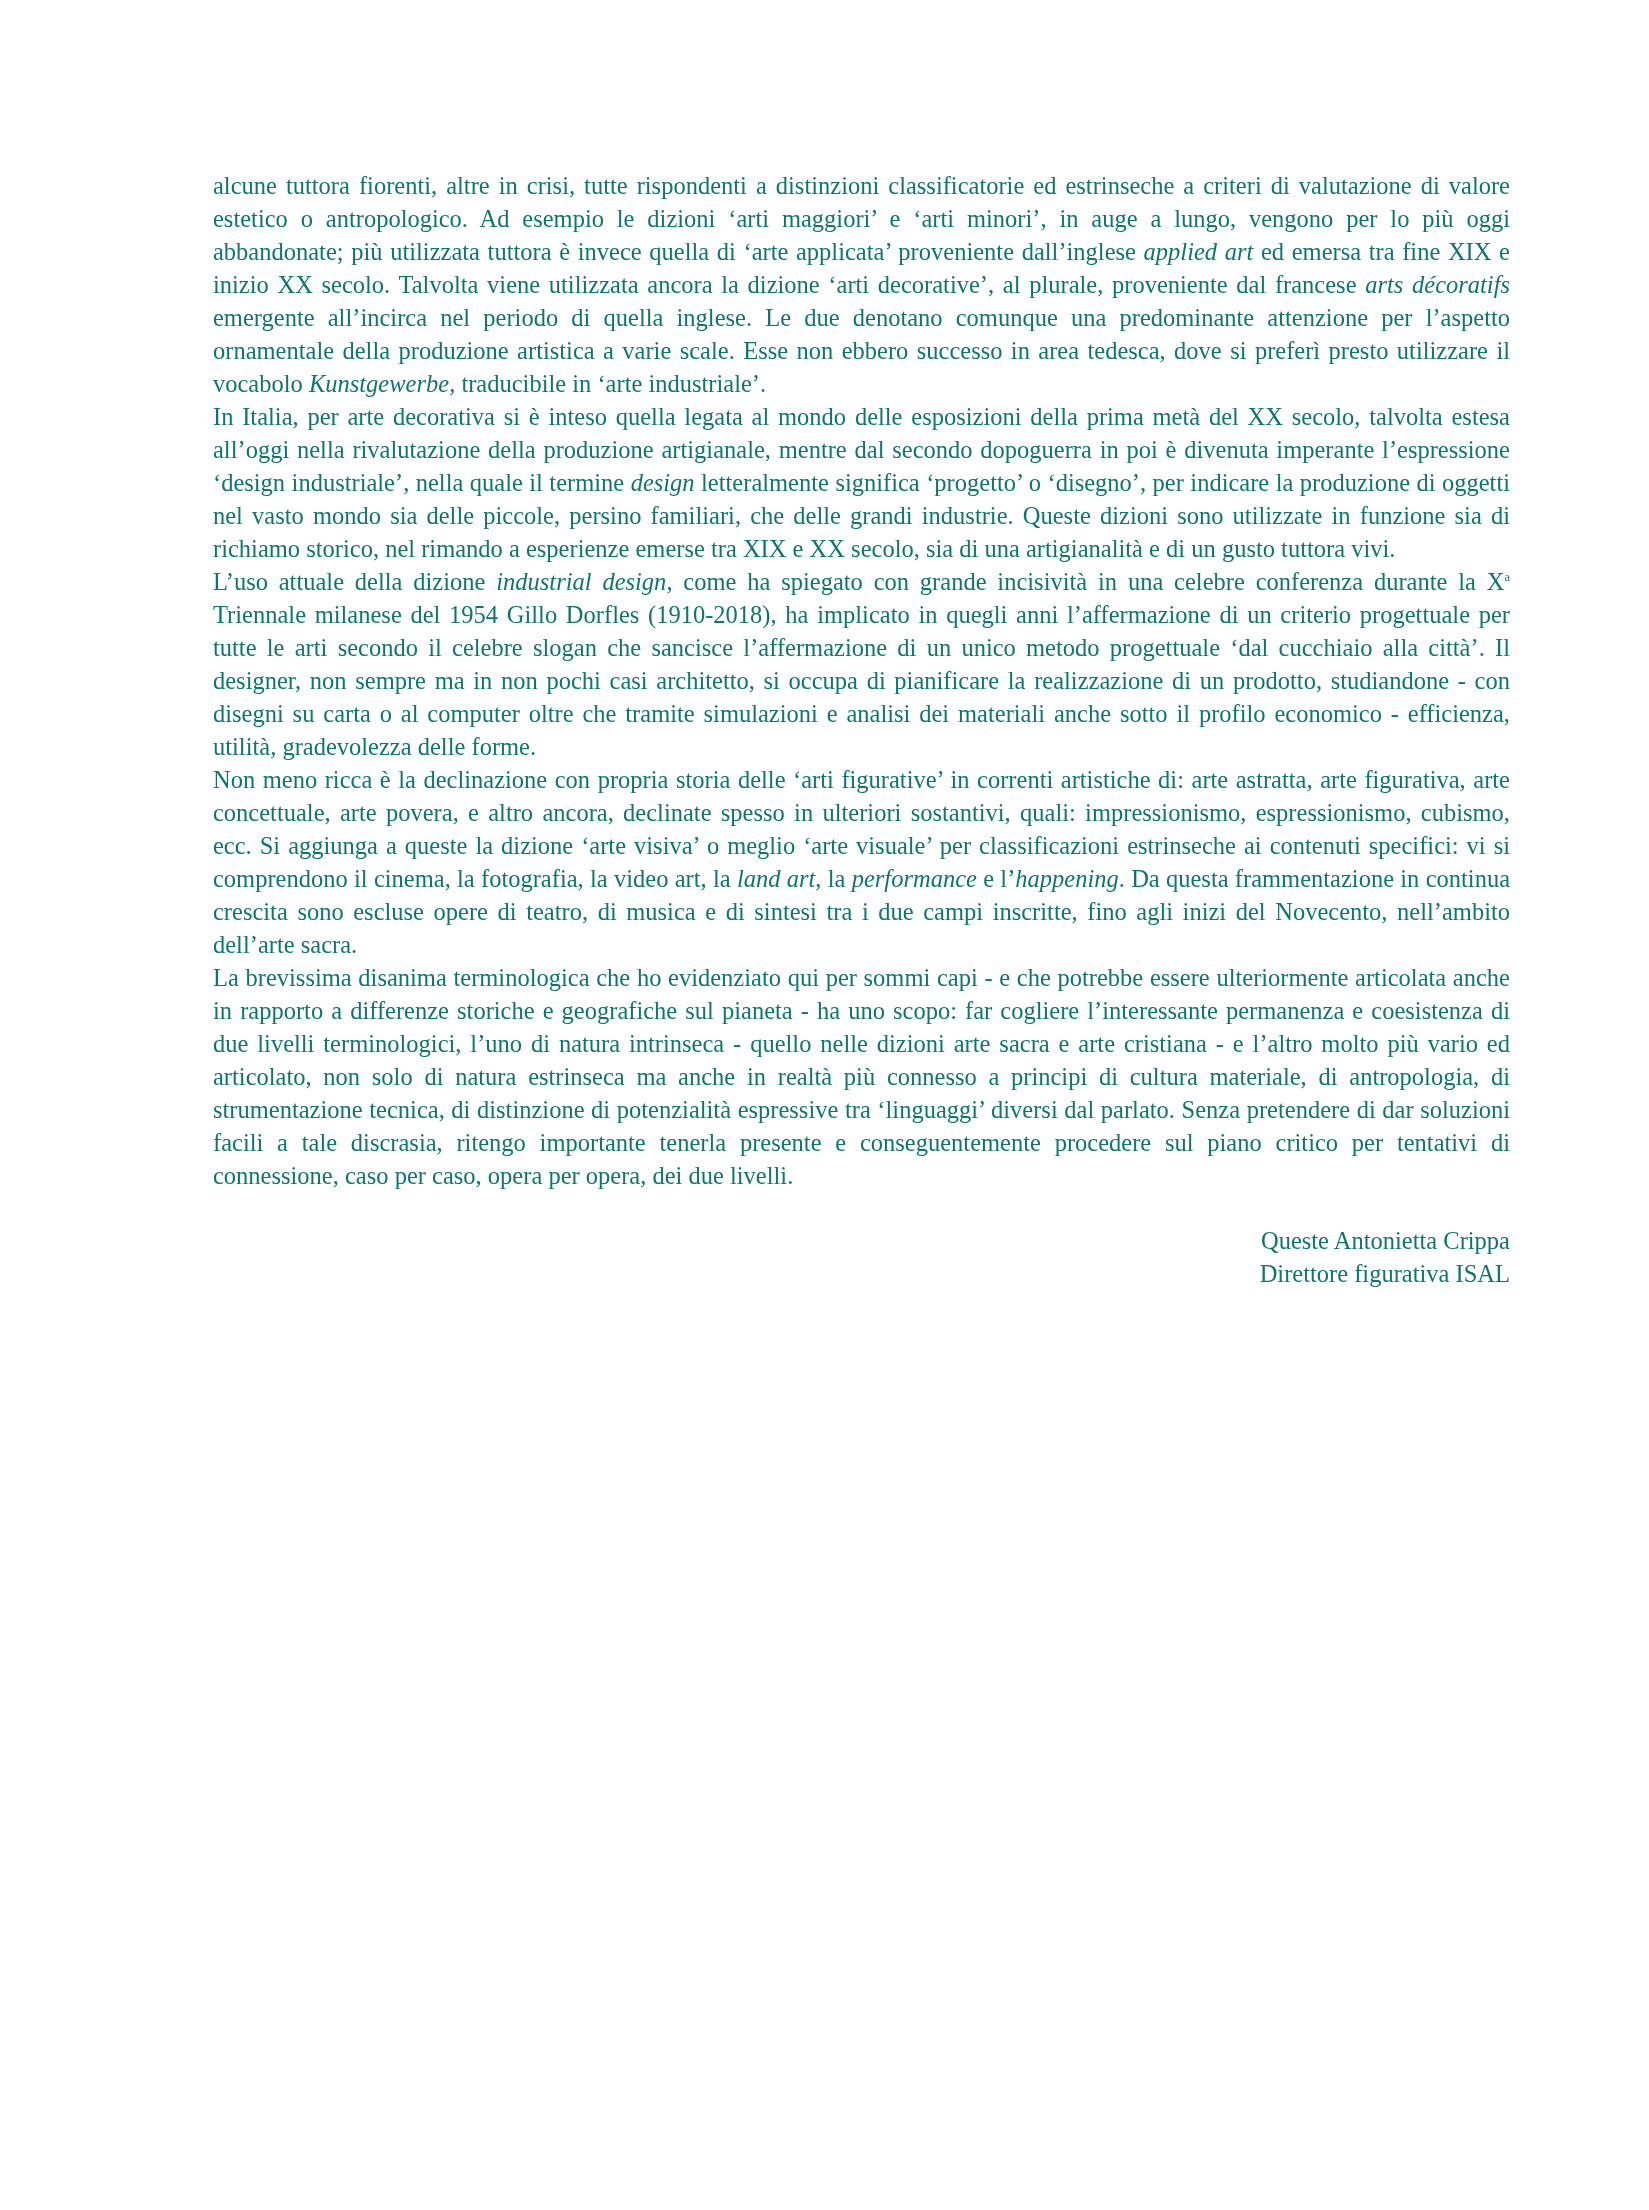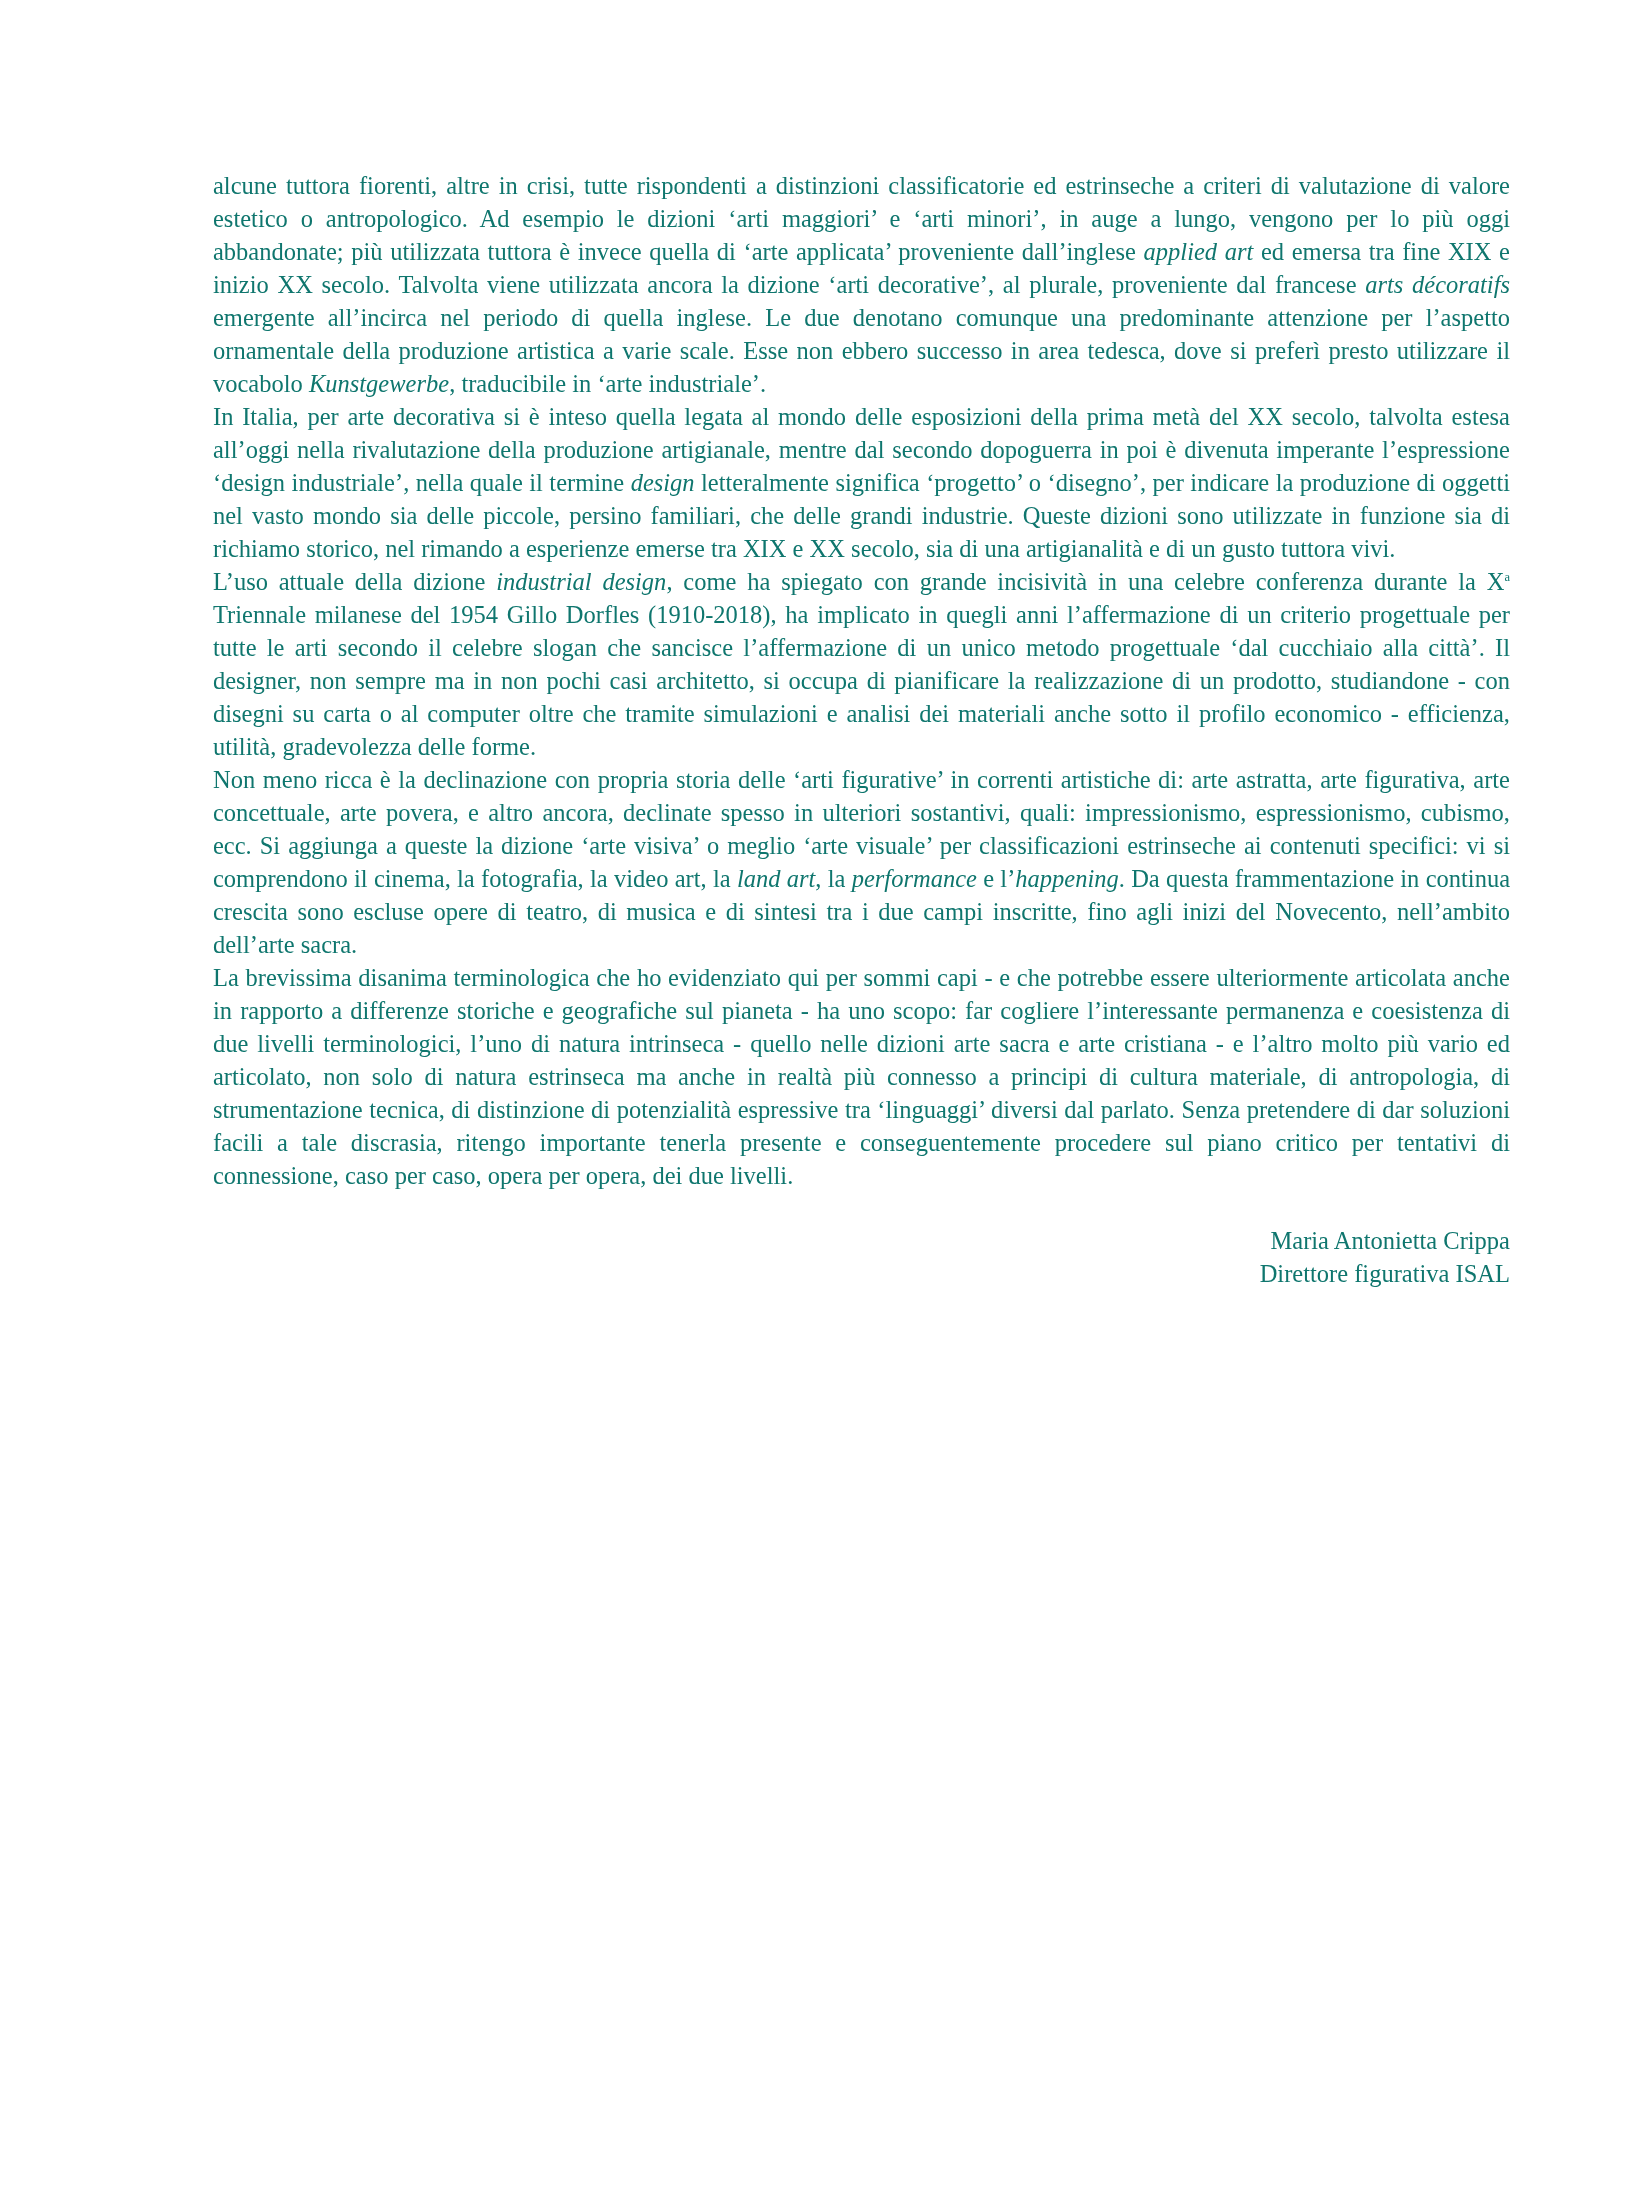--- a/index.html
+++ b/index.html
@@ -30,17 +30,17 @@
 
 <div class="page">
   <div id="body-text">
       <p class="para"><span>alcune tuttora fiorenti, altre in crisi, tutte rispondenti a distinzioni classificatorie ed estrinseche a criteri di valutazione di valore estetico o antropologico. Ad esempio le dizioni ‘arti maggiori’ e ‘arti minori’, in auge a lungo, vengono per lo più oggi abbandonate; più utilizzata tuttora è invece quella di ‘arte applicata’ proveniente dall’inglese </span><i>applied art</i><span> ed emersa tra fine XIX e inizio XX secolo. Talvolta viene utilizzata ancora la dizione ‘arti decorative’, al plurale, proveniente dal francese </span><i>arts décoratifs</i><span> emergente all’incirca nel periodo di quella inglese. Le due denotano comunque una predominante attenzione per l’aspetto ornamentale della produzione artistica a varie scale. Esse non ebbero successo in area tedesca, dove si preferì presto utilizzare il vocabolo </span><i>Kunstgewerbe</i><span>, traducibile in ‘arte industriale’.</span></p>
       <p class="para"><span>In Italia, per arte decorativa si è inteso quella legata al mondo delle esposizioni della prima metà del XX secolo, talvolta estesa all’oggi nella rivalutazione della produzione artigianale, mentre dal secondo dopoguerra in poi è divenuta imperante l’espressione ‘design industriale’, nella quale il termine </span><i>design</i><span> letteralmente significa ‘progetto’ o ‘disegno’, per indicare la produzione di oggetti nel vasto mondo sia delle piccole, persino familiari, che delle grandi industrie. Queste dizioni sono utilizzate in funzione sia di richiamo storico, nel rimando a esperienze emerse tra XIX e XX secolo, sia di una artigianalità e di un gusto tuttora vivi.</span></p>
       <p class="para"><span>L’uso attuale della dizione </span><i>industrial design</i><span>, come ha spiegato con grande incisività in una celebre conferenza durante la X</span><sup class="ord">a</sup><span> Triennale milanese del 1954 Gillo Dorfles (1910-2018), ha implicato in quegli anni l’affermazione di un criterio progettuale per tutte le arti secondo il celebre slogan che sancisce l’affermazione di un unico metodo progettuale ‘dal cucchiaio alla città’. Il designer, non sempre ma in non pochi casi architetto, si occupa di pianificare la realizzazione di un prodotto, studiandone - con disegni su carta o al computer oltre che tramite simulazioni e analisi dei materiali anche sotto il profilo economico - efficienza, utilità, gradevolezza delle forme.</span></p>
       <p class="para"><span>Non meno ricca è la declinazione con propria storia delle ‘arti figurative’ in correnti artistiche di: arte astratta, arte figurativa, arte concettuale, arte povera, e altro ancora, declinate spesso in ulteriori sostantivi, quali: impressionismo, espressionismo, cubismo, ecc. Si aggiunga a queste la dizione ‘arte visiva’ o meglio ‘arte visuale’ per classificazioni estrinseche ai contenuti specifici: vi si comprendono il cinema, la fotografia, la video art, la </span><i>land art</i><span>, la </span><i>performance</i><span> e l’</span><i>happening</i><span>. Da questa frammentazione in continua crescita sono escluse opere di teatro, di musica e di sintesi tra i due campi inscritte, fino agli inizi del Novecento, nell’ambito dell’arte sacra.</span></p>
       <p class="para"><span>La brevissima disanima terminologica che ho evidenziato qui per sommi capi - e che potrebbe essere ulteriormente articolata anche in rapporto a differenze storiche e geografiche sul pianeta - ha uno scopo: far cogliere l’interessante permanenza e coesistenza di due livelli terminologici, l’uno di natura intrinseca - quello nelle dizioni arte sacra e arte cristiana - e l’altro molto più vario ed articolato, non solo di natura estrinseca ma anche in realtà più connesso a principi di cultura materiale, di antropologia, di strumentazione tecnica, di distinzione di potenzialità espressive tra ‘linguaggi’ diversi dal parlato. Senza pretendere di dar soluzioni facili a tale discrasia, ritengo importante tenerla presente e conseguentemente procedere sul piano critico per tentativi di connessione, caso per caso, opera per opera, dei due livelli.</span></p>
     </div>
   <div class="signature">
-    <div>Maria Antonietta Crippa</div>
+    <div>Queste Antonietta Crippa</div>
     <div>Direttore figurativa ISAL</div>
   </div>
 </div>
 
 
 </body></html>

